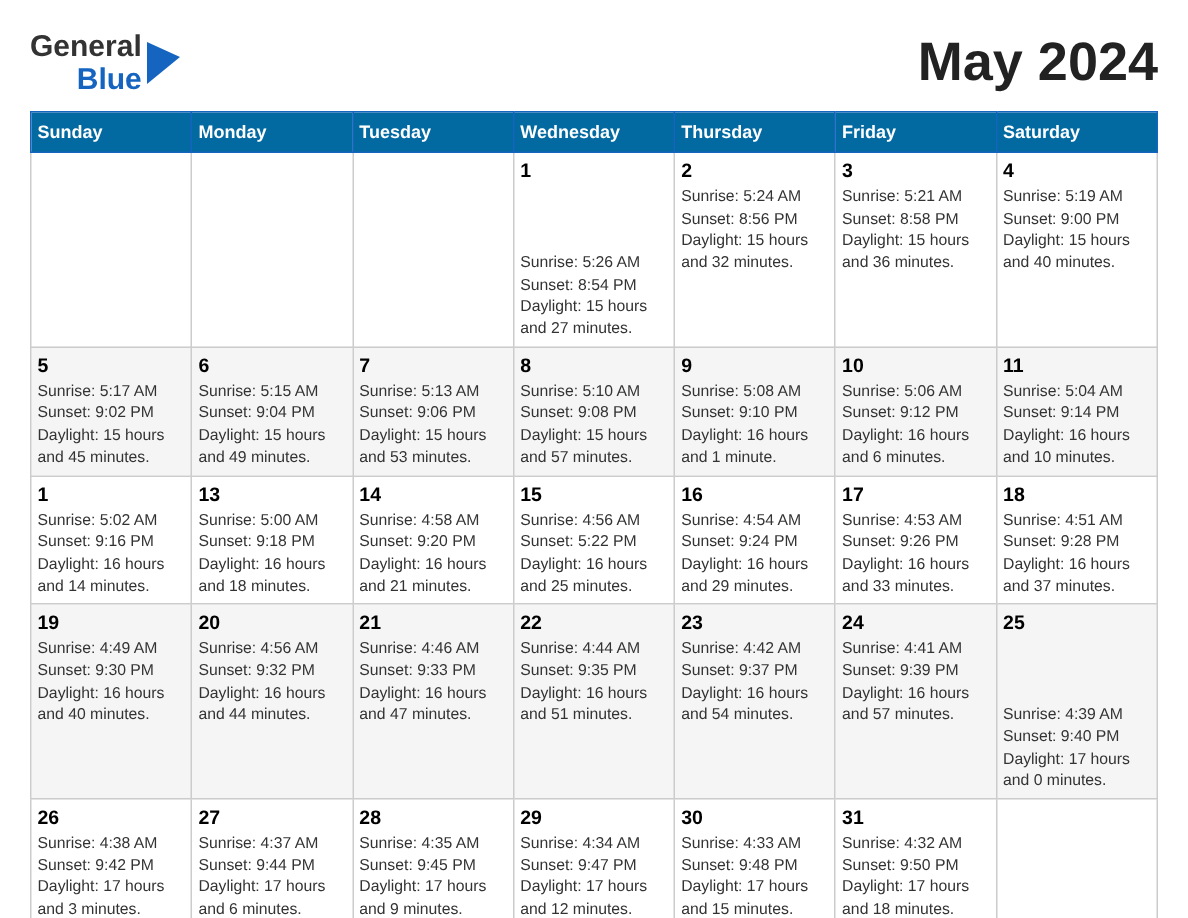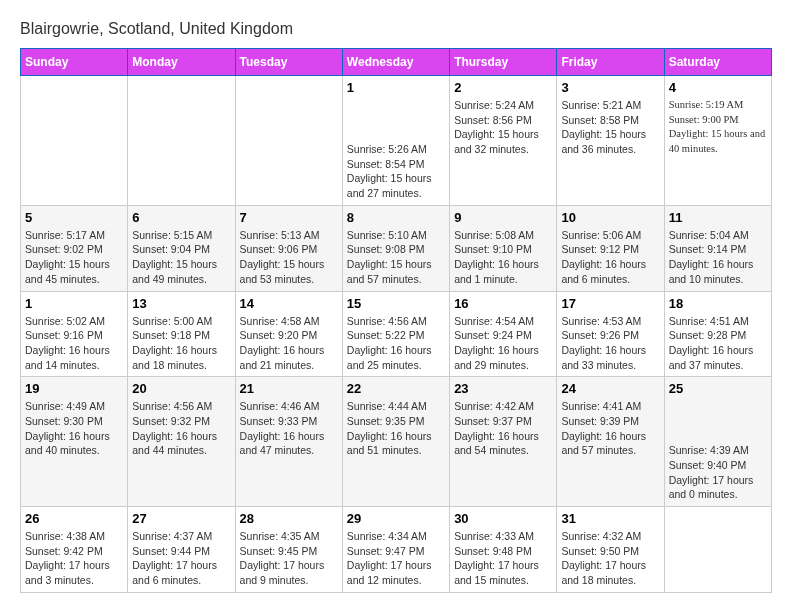--- a/index.html
+++ b/index.html
@@ -59,28 +59,39 @@
       margin-bottom: 3px;
     }
     .day-info {
       color: #333;
       line-height: 1.4;
       font-size: 10.5px;
     }
     .empty { background: #f9f9f9; }
     tr:nth-child(even) td { background: #f5f5f5; }
     tr:nth-child(odd) td { background: #fff; }
-    thead tr th { background: #d946ef; }
+    thead tr th { background: #0369a1; }
   </style>
 </head>
 <body>
 
 <div class="header">
+  <div class="logo">
+    <div style="display:flex; align-items:center; gap:4px;">
+      <div style="display:flex; flex-direction:column; align-items:flex-end;">
+        <span style="font-size:20px; font-weight:bold; color:#333; line-height:1.1;">General</span>
+        <span style="font-size:20px; font-weight:bold; color:#1565c0; line-height:1.1;">Blue</span>
+      </div>
+      <svg width="22" height="28" viewBox="0 0 22 28">
+        <polygon points="0,0 22,10 0,28" fill="#1565c0"></polygon>
+      </svg>
+    </div>
+  </div>
   <div class="title-block">
-    <div class="location">Blairgowrie, Scotland, United Kingdom</div>
+    <div class="month-title">May 2024</div>
   </div>
 </div>
 
 <table>
   <thead>
     <tr>
     <th>Sunday</th>
         <th>Monday</th>
         <th>Tuesday</th>
         <th>Wednesday</th>
@@ -107,21 +118,21 @@
 Daylight: 15 hours and 32 minutes.</div>
         </td>
         <td>
           <div class="day-number">3</div>
           <div class="day-info" style="white-space: pre-line;">Sunrise: 5:21 AM
 Sunset: 8:58 PM
 Daylight: 15 hours and 36 minutes.</div>
         </td>
         <td>
           <div class="day-number">4</div>
-          <div class="day-info" style="white-space: pre-line; font-family: Liberation Serif, serif;">Sunrise: 5:19 AM
+          <div class="day-info" style="white-space: pre-line;">Sunrise: 5:19 AM
 Sunset: 9:00 PM
 Daylight: 15 hours and 40 minutes.</div>
         </td>
       </tr>
       <tr>
         <td>
           <div class="day-number">5</div>
           <div class="day-info" style="white-space: pre-line;">Sunrise: 5:17 AM
 Sunset: 9:02 PM
 Daylight: 15 hours and 45 minutes.</div>

